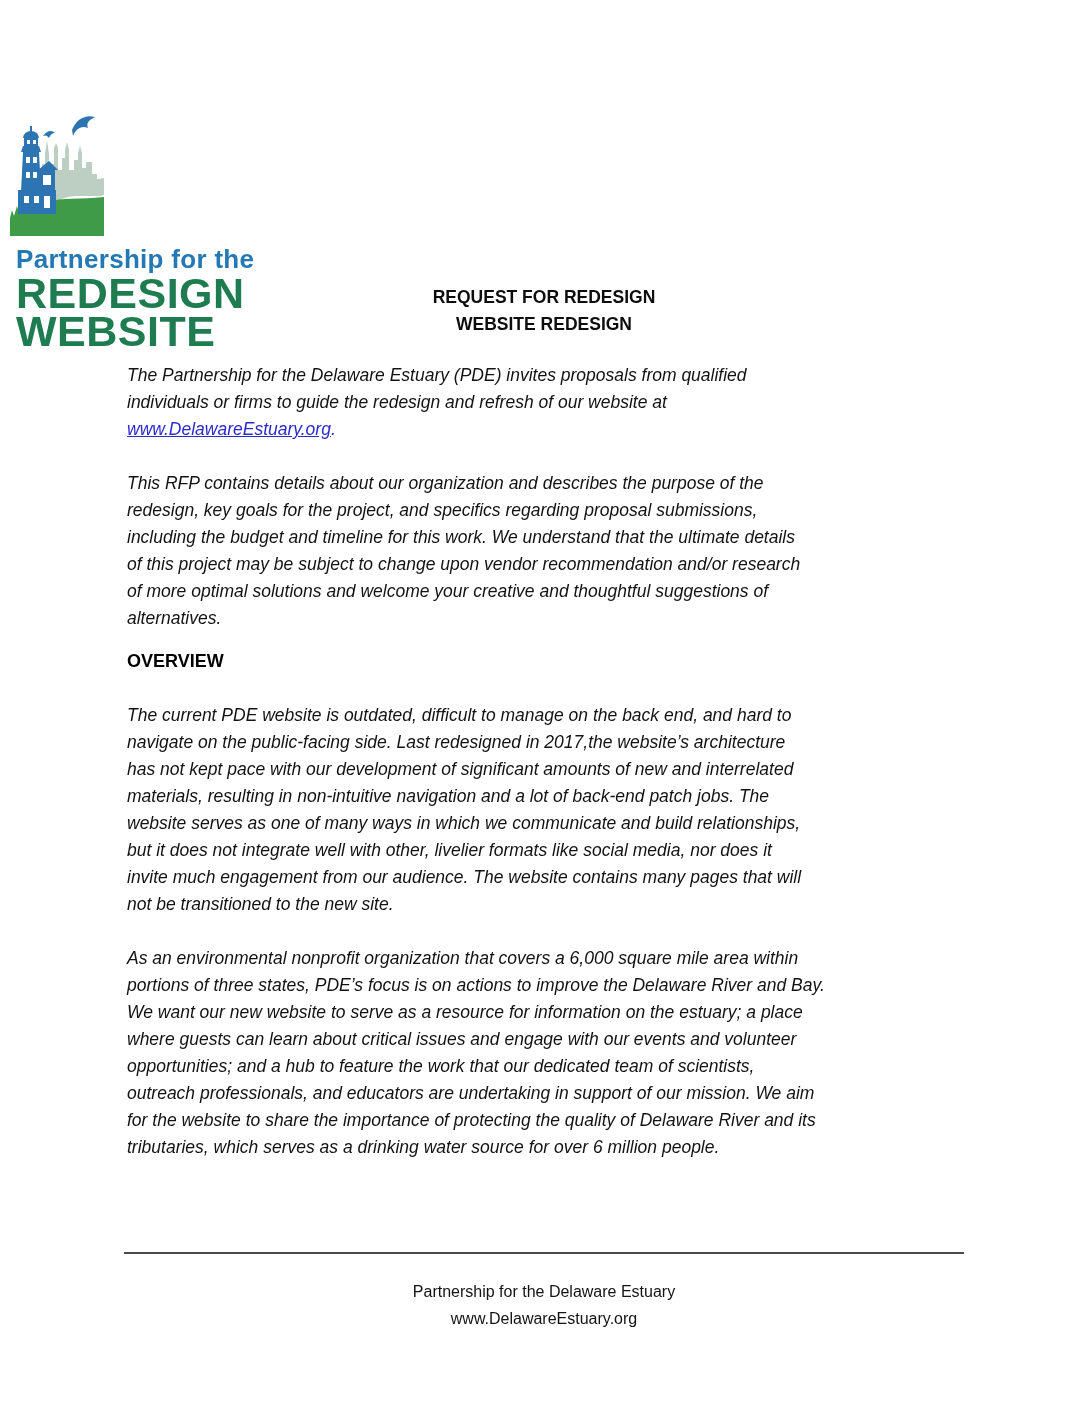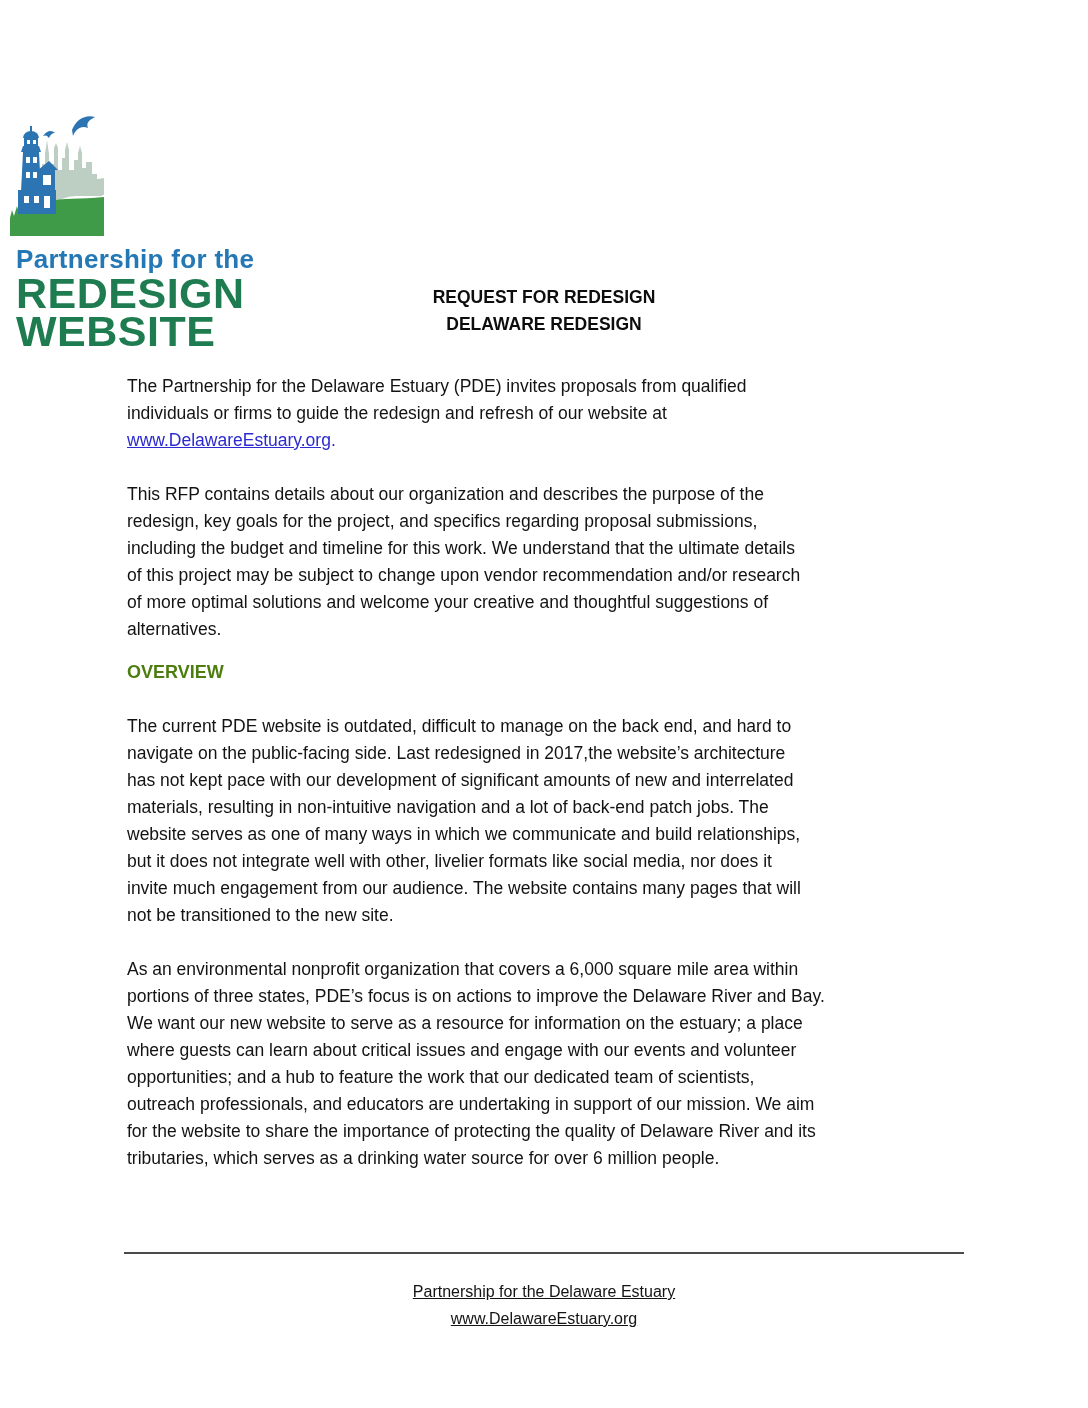--- a/index.html
+++ b/index.html
@@ -57,29 +57,30 @@
   
   .content {
     position: absolute;
     top: 362px;
     left: 127px;
     width: 840px;
     font-size: 17.5px;
     line-height: 27px;
   }
   .body-par {
-    margin: 11px 0 27px 0;
+    margin: 0 0 27px 0;
     white-space: pre-line;
+    font-style: italic;
   }
   .section-heading {
     font-size: 18px;
     font-weight: bold;
     line-height: 27px;
     margin: -11px 0 27px 0;
-    color: #4d7c0f;
+    color: #000000;
   }
   a.doc-link {
     color: #2a2ad0;
     text-decoration: underline;
     cursor: pointer;
   }
   .link-suffix { color: #2a2ad0; }
 
   
   .footer {
@@ -87,21 +88,20 @@
     top: 1252px;
     left: 124px;
     width: 840px;
     border-top: 2px solid #4a4a4a;
   }
   .footer-text {
     padding-top: 24px;
     text-align: center;
     font-size: 16px;
     line-height: 27px;
-    text-decoration: underline;
   }
   .footer-line { white-space: pre; }
 </style>
 </head>
 <body>
 
 <div class="page">
 
   <div class="logo">
     <svg class="logo-mark" viewBox="0 0 94 124" aria-hidden="true">
@@ -141,21 +141,21 @@
     </svg>
     <div class="logo-text">
       <div class="logo-tagline">Partnership for the</div>
       <div class="logo-name">REDESIGN</div>
       <div class="logo-name">WEBSITE</div>
     </div>
   </div>
 
   <div class="doc-title">
     <div>REQUEST FOR REDESIGN</div>
-    <div>DELAWARE REDESIGN</div>
+    <div>WEBSITE REDESIGN</div>
   </div>
 
   <div class="content">
     <p class="body-par"><span>The Partnership for the Delaware Estuary (PDE) invites proposals from qualified
 individuals or firms to guide the redesign and refresh of our website at
 </span><a class="doc-link" href="#">www.DelawareEstuary.org</a><span class="link-suffix">.</span></p>
 
     <p class="body-par">This RFP contains details about our organization and describes the purpose of the
 redesign, key goals for the project, and specifics regarding proposal submissions,
 including the budget and timeline for this work. We understand that the ultimate details

